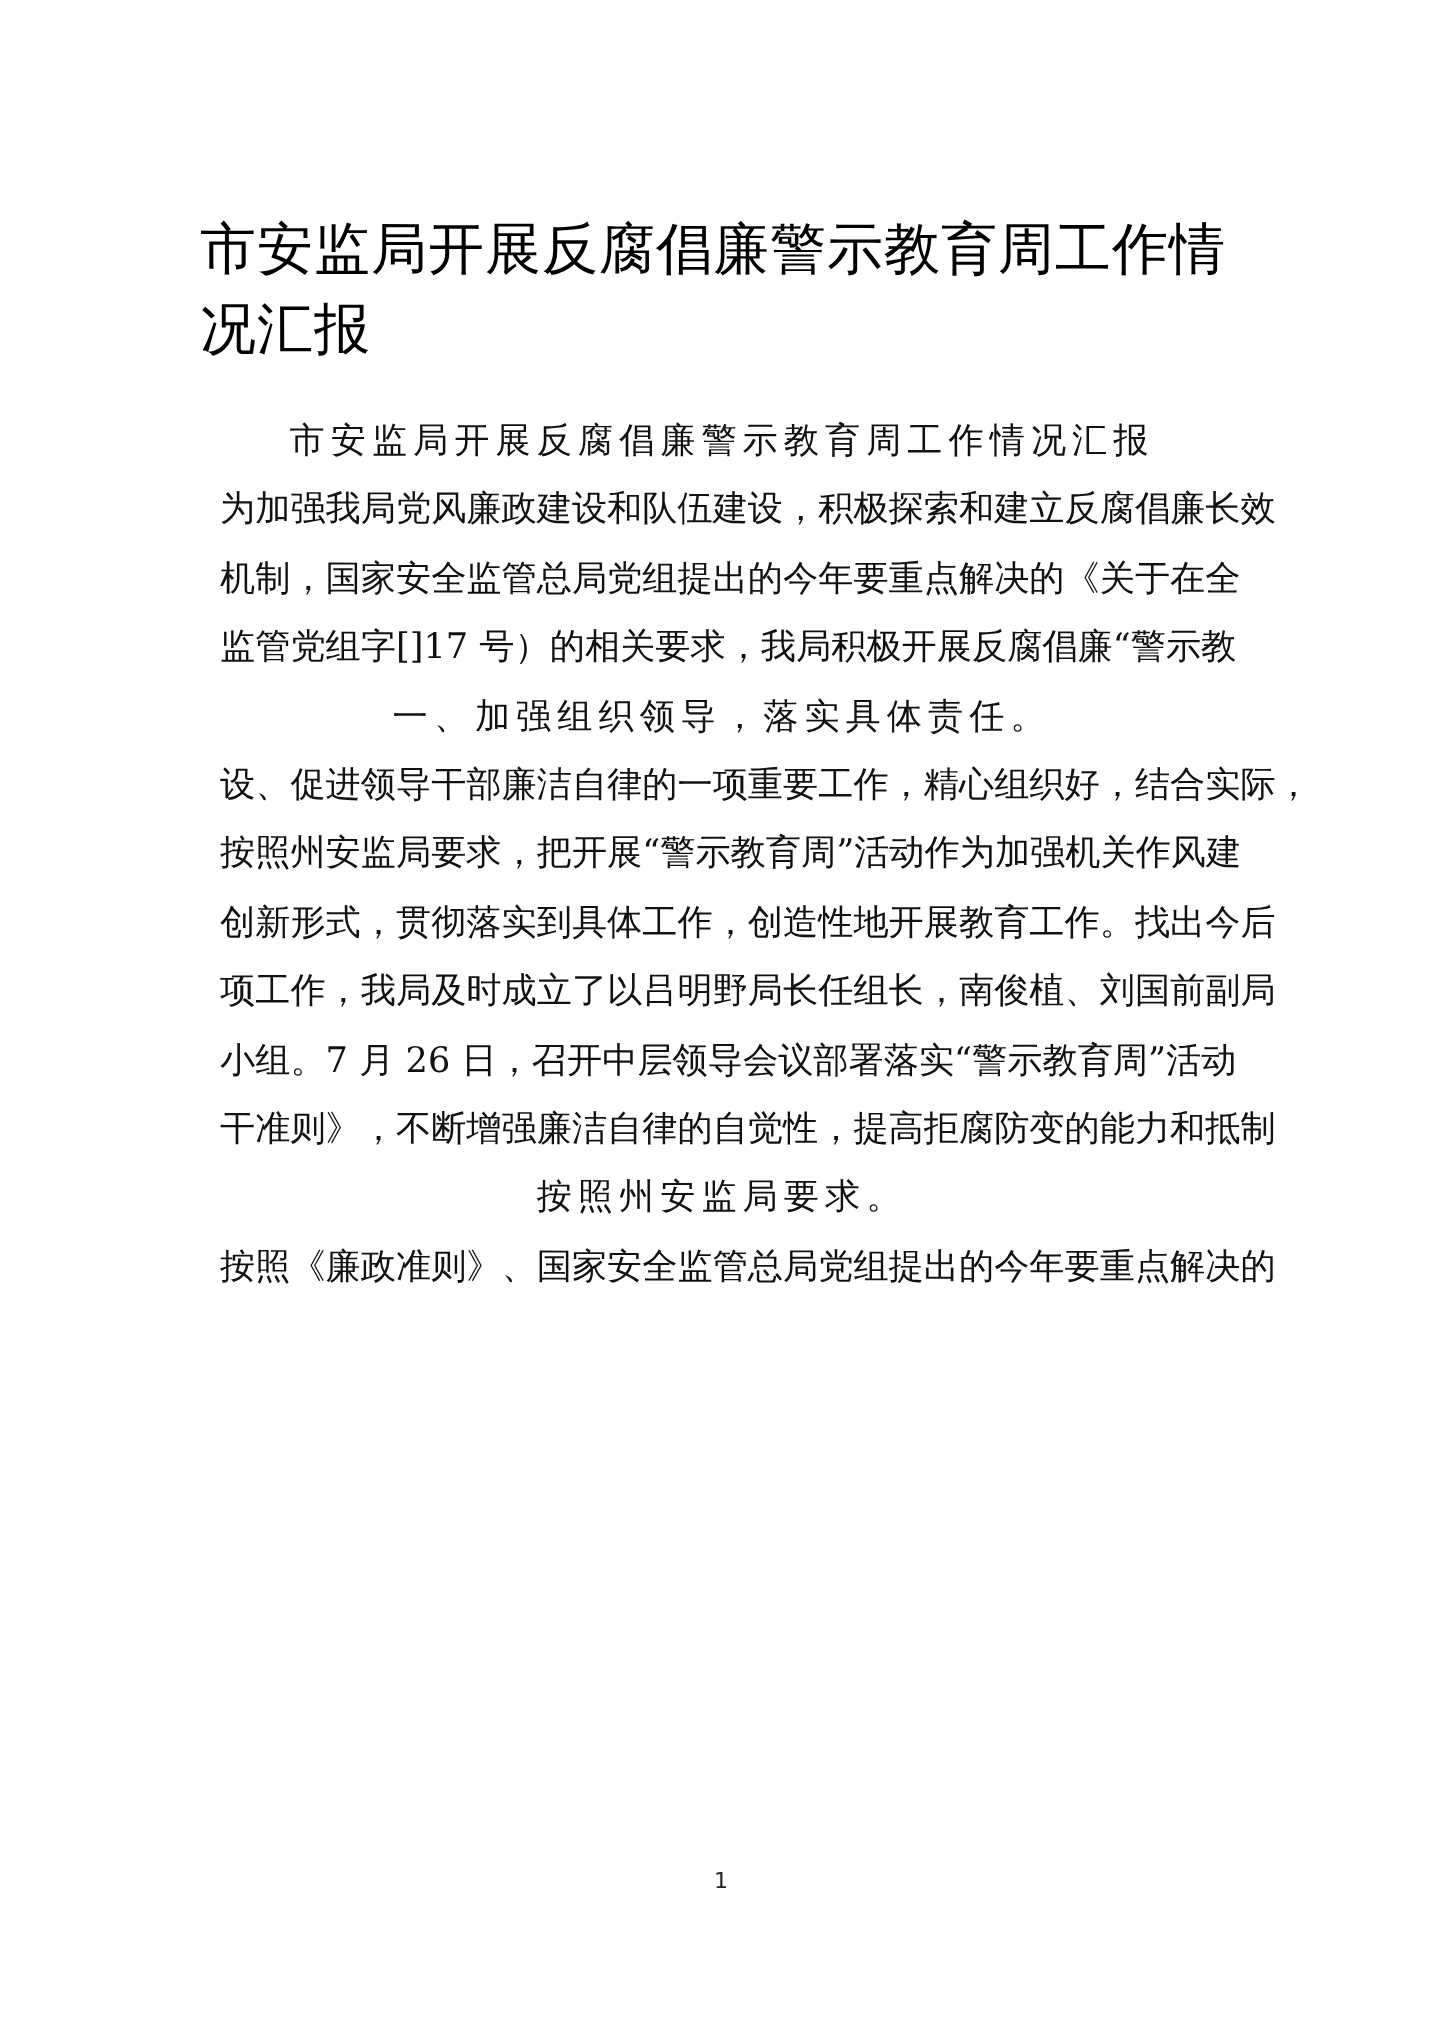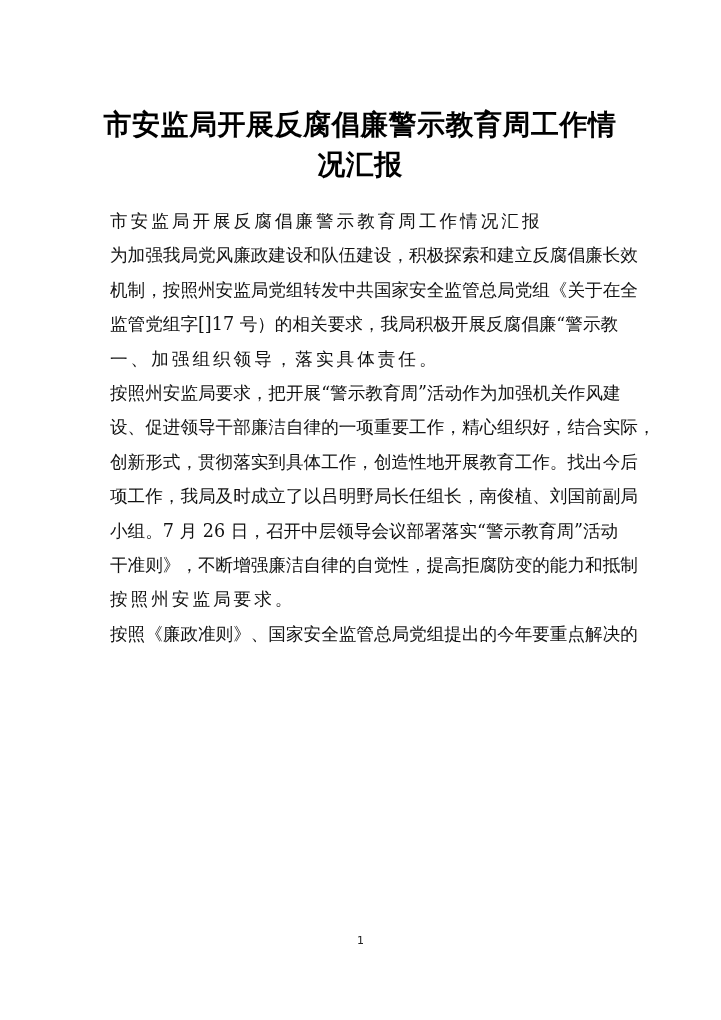--- a/index.html
+++ b/index.html
@@ -20,41 +20,41 @@
       left: 0; top: 0;
       width: 721px;
       height: 1020px;
       background: #ffffff;
     }
     .title {
       position: absolute;
       left: 100px;
       width: 520px;
       top: 86px;
-      text-align: center;
       font-size: 28px;
       line-height: 40px;
-      font-weight: bold;
+      font-weight: normal;
       letter-spacing: 0.5px;
       color: #000;
     }
     .body {
       position: absolute;
       left: 110px;
       width: 502px;
       top: 204px;
     }
     .line {
       display: block;
       height: 34.4px;
       line-height: 34.4px;
       font-size: 17.6px;
       white-space: nowrap;
       letter-spacing: 3px;
       color: #111;
+      text-align: center;
     }
     .line.justify {
       text-align: justify;
       text-align-last: justify;
       letter-spacing: 0;
     }
     .page-number {
       position: absolute;
       left: 0;
       width: 721px;
@@ -70,25 +70,25 @@
 
 <div class="page">
   <h1 class="title">
     <span style="display:block">市安监局开展反腐倡廉警示教育周工作情</span>
     <span style="display:block">况汇报</span>
   </h1>
 
   <div class="body">
     <span class="line">市安监局开展反腐倡廉警示教育周工作情况汇报</span>
     <span class="line justify">为加强我局党风廉政建设和队伍建设，积极探索和建立反腐倡廉长效</span>
-    <span class="line justify">机制，按照州安监局党组转发中共国家安全监管总局党组《关于在全</span>
+    <span class="line justify">机制，国家安全监管总局党组提出的今年要重点解决的《关于在全</span>
     <span class="line justify">监管党组字[]17 号）的相关要求，我局积极开展反腐倡廉“警示教</span>
     <span class="line">一、加强组织领导，落实具体责任。</span>
+    <span class="line justify">设、促进领导干部廉洁自律的一项重要工作，精心组织好，结合实际，</span>
     <span class="line justify">按照州安监局要求，把开展“警示教育周”活动作为加强机关作风建</span>
-    <span class="line justify">设、促进领导干部廉洁自律的一项重要工作，精心组织好，结合实际，</span>
     <span class="line justify">创新形式，贯彻落实到具体工作，创造性地开展教育工作。找出今后</span>
     <span class="line justify">项工作，我局及时成立了以吕明野局长任组长，南俊植、刘国前副局</span>
     <span class="line justify">小组。7 月 26 日，召开中层领导会议部署落实“警示教育周”活动</span>
     <span class="line justify">干准则》，不断增强廉洁自律的自觉性，提高拒腐防变的能力和抵制</span>
     <span class="line">按照州安监局要求。</span>
     <span class="line justify">按照《廉政准则》、国家安全监管总局党组提出的今年要重点解决的</span>
   </div>
 
   <div class="page-number">1</div>
 </div>

